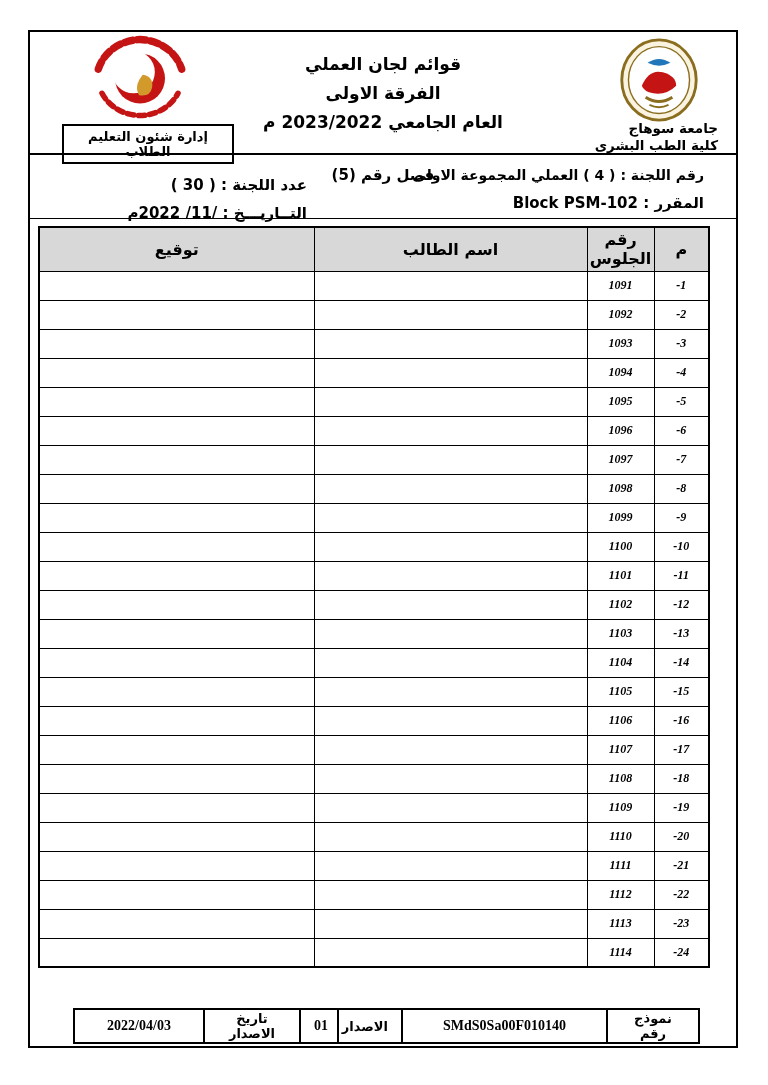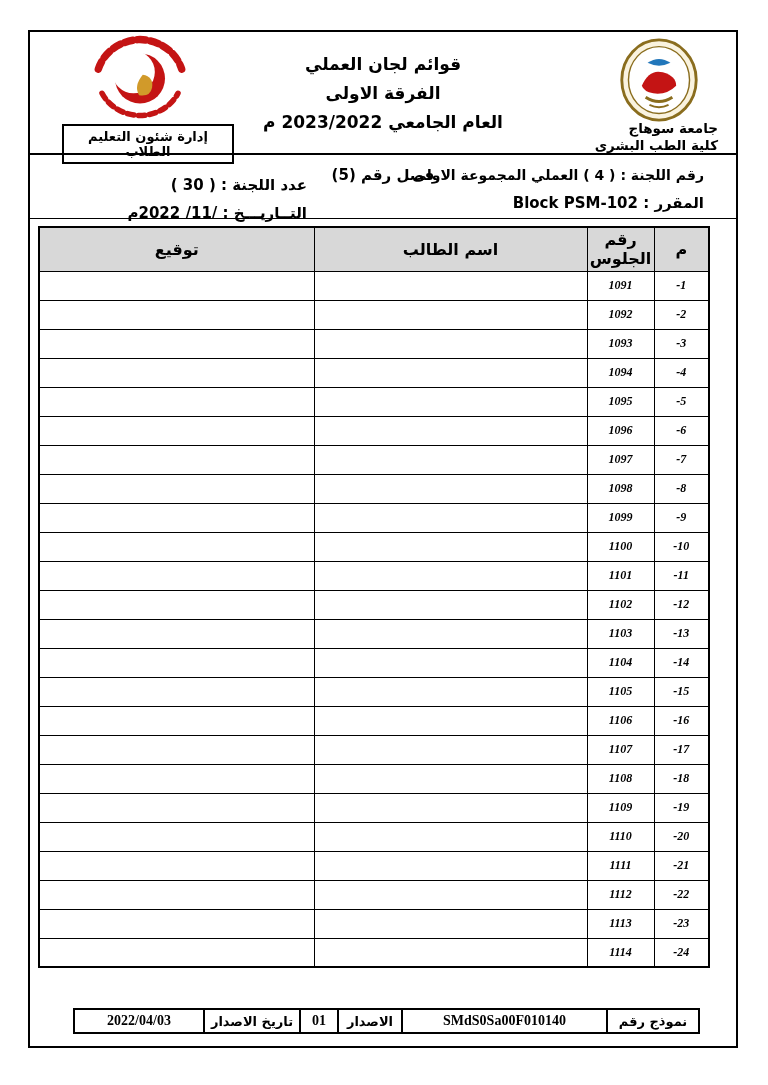--- a/index.html
+++ b/index.html
@@ -43,21 +43,21 @@
   table.roster tbody tr { height:29px; }
   .seat-cell, .no-cell { font-weight:bold; font-size:12px; font-family:"Liberation Serif",serif;
                          direction:ltr;font-style:italic; }
   .name-cell, .sig-cell { background:#fff; }
 
   
   table.footer { position:absolute; top:976px; right:36px; width:625px; border-collapse:collapse;
                  table-layout:fixed; }
   table.footer td { border:2px solid #000; height:24px; text-align:center; vertical-align:middle;
                     font-weight:bold; font-size:13px; font-family:"DejaVu Sans",sans-serif;
-                    padding:1px 3px; overflow:hidden; }
+                    padding:1px 13px; overflow:hidden; }
   table.footer td.latin { font-family:"Liberation Serif",serif; font-size:14px; direction:ltr; }
 </style>
 </head>
 <body>
 
 <div class="page">
   <div class="frame">
 
     <div class="seal">
       <svg viewBox="0 0 84 88" width="82" height="84" aria-hidden="true">

